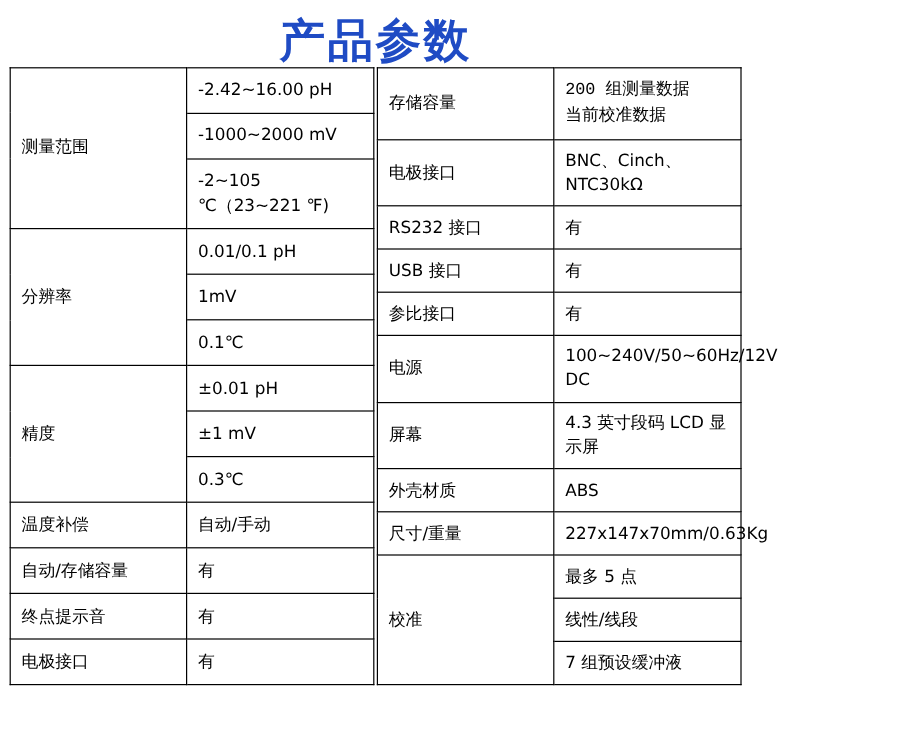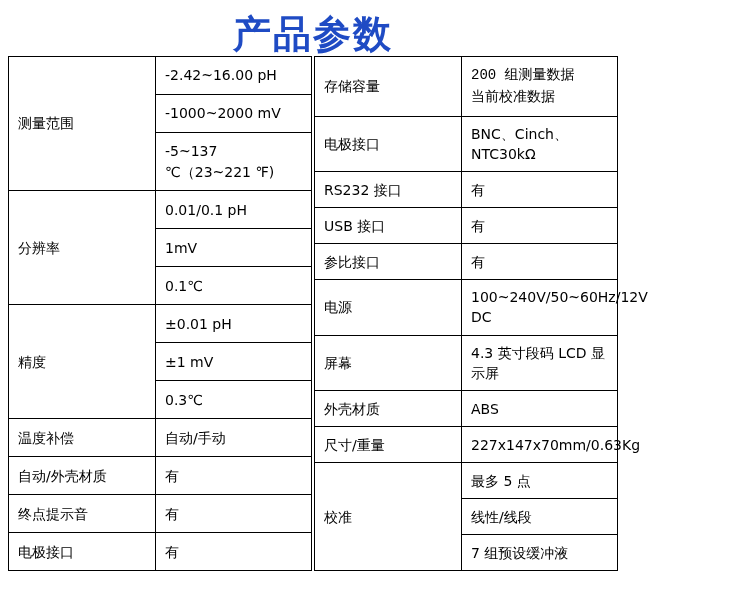--- a/index.html
+++ b/index.html
@@ -94,21 +94,21 @@
     <table class="left-table">
       <tbody>
         <tr>
           <td class="label-cell" rowspan="3">测量范围</td>
           <td>-2.42~16.00 pH</td>
         </tr>
         <tr>
           <td>-1000~2000 mV</td>
         </tr>
         <tr>
-          <td>-5~137 ℃（23~221 ℉)</td>
+          <td>-2~105 ℃（23~221 ℉)</td>
         </tr>
 
         <tr>
           <td class="label-cell" rowspan="3">分辨率</td>
           <td>0.01/0.1 pH</td>
         </tr>
         <tr>
           <td>1mV</td>
         </tr>
         <tr>
@@ -124,21 +124,21 @@
         </tr>
         <tr>
           <td>0.3℃</td>
         </tr>
 
         <tr>
           <td class="label-cell">温度补偿</td>
           <td>自动/手动</td>
         </tr>
         <tr>
-          <td class="label-cell">自动/外壳材质</td>
+          <td class="label-cell">自动/存储容量</td>
           <td>有</td>
         </tr>
         <tr>
           <td class="label-cell">终点提示音</td>
           <td>有</td>
         </tr>
         <tr>
           <td class="label-cell">电极接口</td>
           <td>有</td>
         </tr>

